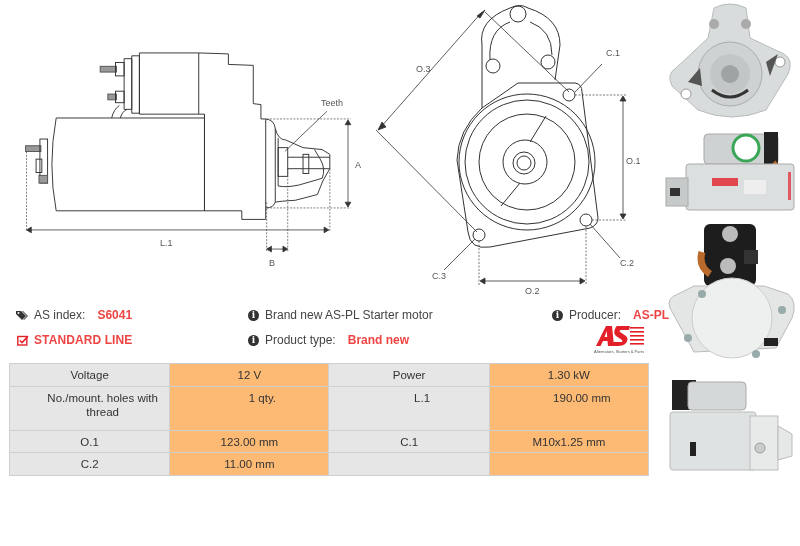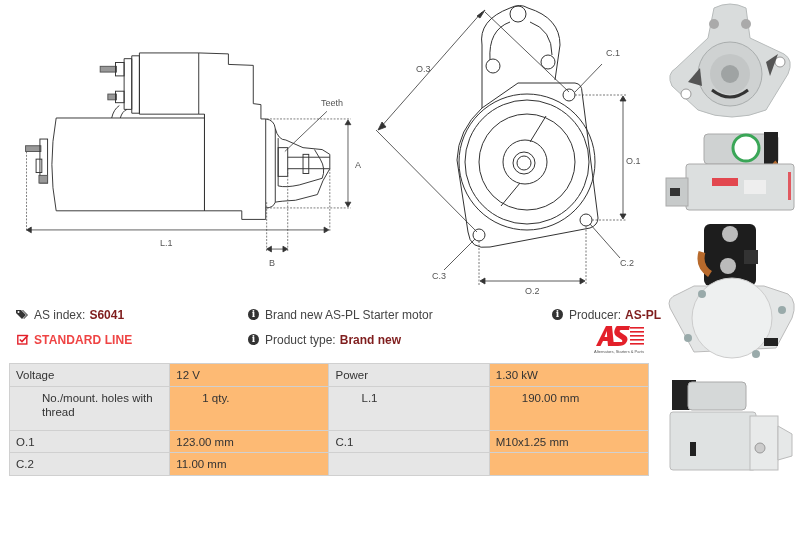--- a/index.html
+++ b/index.html
@@ -12,38 +12,38 @@
   .diagram svg { width: 100%; height: 100%; display: block; }
   .diagram text { font-family: "Liberation Sans", "DejaVu Sans", sans-serif; font-size: 9px; fill: #555; }
 
   .photo { position: absolute; }
   .photo svg { width: 100%; height: 100%; display: block; }
   #photo-1 { left: 662px; top: 2px; width: 136px; height: 122px; }
   #photo-2 { left: 660px; top: 128px; width: 138px; height: 92px; }
   #photo-3 { left: 664px; top: 222px; width: 134px; height: 150px; }
   #photo-4 { left: 664px; top: 378px; width: 134px; height: 112px; }
 
-  .info { position: absolute; font-size: 12px; color: #444; display: flex; align-items: flex-start; white-space: nowrap; }
-  .info b { color: #7f1d1d; font-weight: bold; margin-left: 4px; }
+  .info { position: absolute; font-size: 12px; color: #444; display: flex; align-items: center; white-space: nowrap; }
+  .info b { color: #ef4444; font-weight: bold; margin-left: 12px; }
   .info .ico { width: 13px; height: 13px; margin-right: 5px; display: inline-flex; align-items: center; justify-content: center; }
   #as-index { left: 16px; top: 308px; }
   #standard-line { left: 16px; top: 333px; color: #ef4444; font-weight: bold; }
   #standard-line span.lbl { letter-spacing: 0.1px; }
   #description { left: 247px; top: 308px; }
   #product-type { left: 247px; top: 333px; }
   #producer { left: 551px; top: 308px; }
 
   .info-circle { width: 11px; height: 11px; border-radius: 50%; background: #333; color: #fff; font-size: 9px; font-weight: bold; line-height: 11px; text-align: center; font-family: "DejaVu Serif", serif; }
 
   #brand-logo { position: absolute; left: 584px; top: 324px; width: 70px; height: 32px; }
   #brand-logo svg { width: 100%; height: 24px; display: block; }
   #brand-logo .tag { font-size: 4px; color: #555; text-align: center; margin-top: 1px; white-space: nowrap; }
 
   table#spec-table { position: absolute; left: 9px; top: 363px; width: 640px; border-collapse: collapse; font-size: 11.5px; color: #333; }
-  #spec-table td { border: 1px solid #d0d0d0; padding: 4px 6px 0 6px; text-align: left; vertical-align: top; height: 22.5px; line-height: 14px; }
+  #spec-table td { border: 1px solid #d0d0d0; padding: 4px 6px 0 6px; text-align: center; vertical-align: top; height: 22.5px; line-height: 14px; }
   #spec-table td.k { background: #e6e6e6; width: 160px; }
   #spec-table td.v { background: #fdba74; width: 159px; }
   #spec-table tr.tall td { height: 44px; padding-left: 32px; }
 </style>
 </head>
 <body>
 
 <div class="diagram" id="side-diagram">
   <svg viewBox="0 0 370 280" xmlns="http://www.w3.org/2000/svg" fill="none" stroke="#333" stroke-width="1">
 

